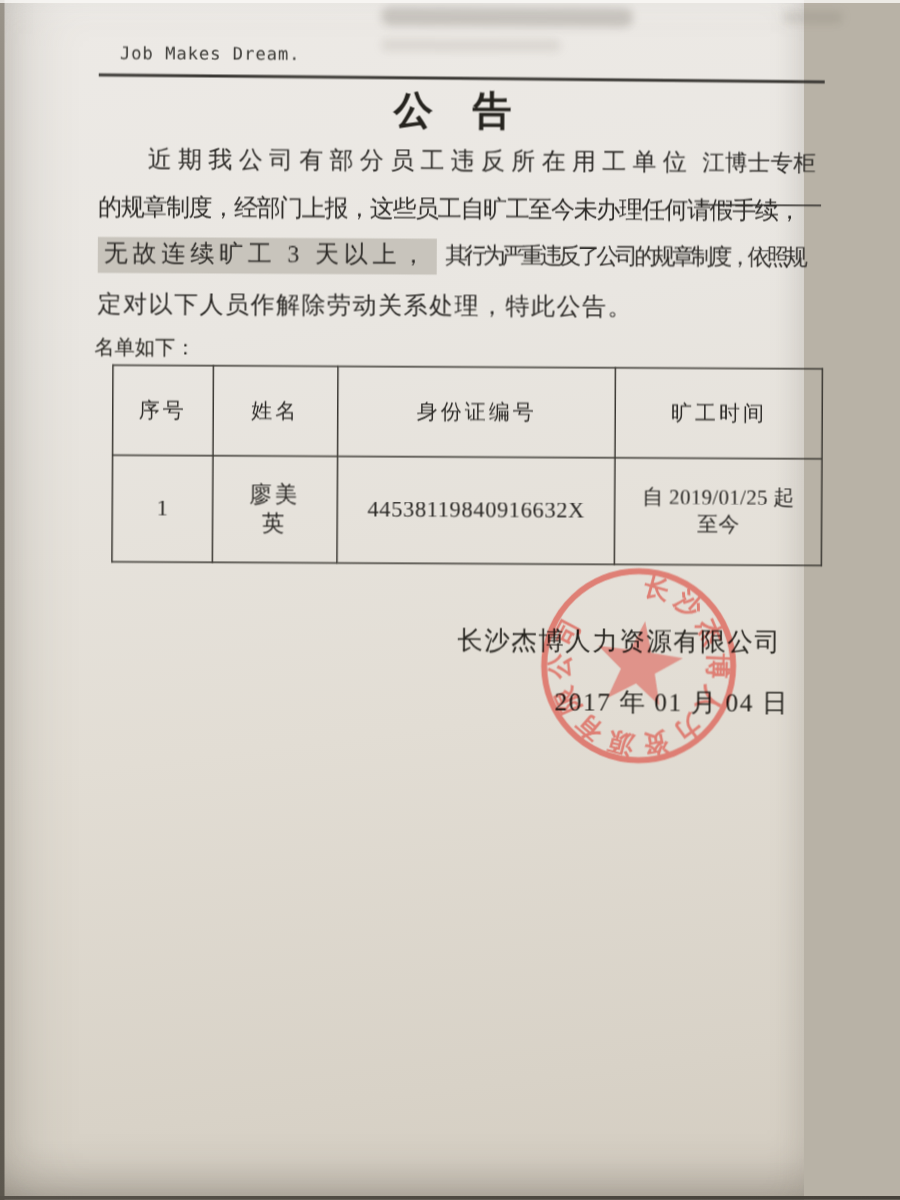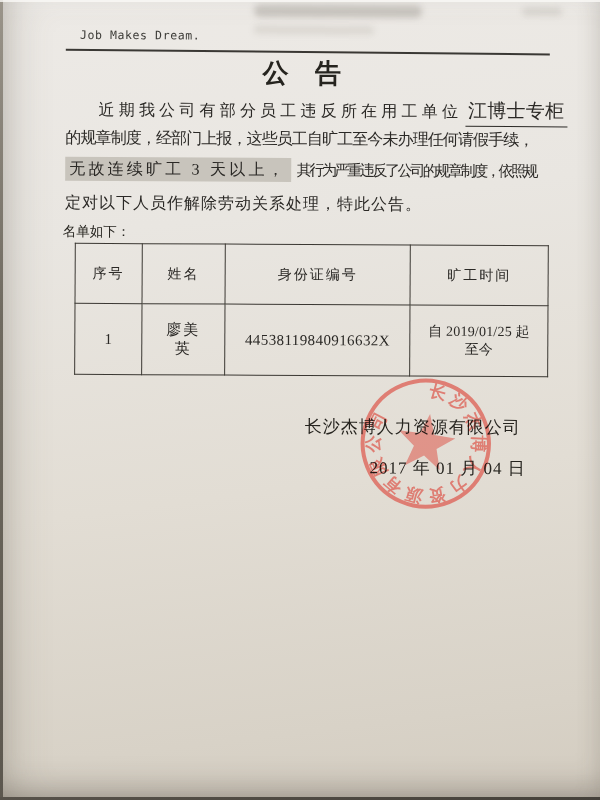--- a/index.html
+++ b/index.html
@@ -1,18 +1,18 @@
 <!DOCTYPE html>
 <html><head>
 <meta charset="utf-8">
 <style>
   html,body{margin:0;padding:0;}
   body{width:600px;height:800px;overflow:hidden;background:#b8b2a6;}
   .photo{
-    position:relative;width:600px;height:800px;
+    position:relative;width:536px;height:800px;
     background:linear-gradient(173deg,#edeae6 0%,#e9e6e1 28%,#e2ddd4 60%,#d8d2c7 88%,#d3ccc0 100%);
     font-family:"Liberation Serif","DejaVu Serif",serif;
     color:#2e2c29;
   }
   .vignette{position:absolute;inset:0;pointer-events:none;
     box-shadow:inset 28px 0 45px -22px rgba(95,88,76,.30),
                inset -14px 0 30px -20px rgba(95,88,76,.18),
                inset 0 -22px 34px -16px rgba(62,56,47,.40),
                inset 0 16px 22px -16px rgba(255,255,255,.55);}
   .edge-left{position:absolute;left:0;top:0;width:3px;height:800px;background:linear-gradient(180deg,#9a948a,#6f6a60 40%,#5c574e);}
@@ -31,21 +31,21 @@
   .rule{position:absolute;left:64px;top:50px;width:484px;height:1.6px;background:#3a3834;
     transform:rotate(.25deg);transform-origin:left center;}
 
   .title{position:absolute;left:0;top:56px;width:600px;text-align:center;
     font-size:26px;font-weight:bold;letter-spacing:10px;text-indent:10px;color:#26241f;}
 
   .bline{position:absolute;left:64px;white-space:nowrap;font-size:16px;color:#2b2926;}
   .l1{top:97px;}
   .l1 .indent{display:inline-block;width:33px;}
   .l1 .txt{letter-spacing:4.2px;}
-  .l1 .uline{margin-left:3px;font-size:19px;letter-spacing:.2px;border-bottom:1.2px solid #2b2926;padding:0 3px 5px;}
+  .l1 .uline{margin-left:3px;font-size:15px;letter-spacing:.2px;border-bottom:1.2px solid #2b2926;padding:0 3px 19px;}
   .l2{top:129px;letter-spacing:-0.9px;}
   .l3{top:160px;}
   .l3 .hl{background:#c8c4bc;padding:3px 4px 4px;letter-spacing:3.2px;}
   .l3 .rest{font-size:15px;letter-spacing:-2.4px;margin-left:6px;}
   .l4{top:194px;letter-spacing:1px;}
   .list-intro{position:absolute;left:62px;top:224px;font-size:13.5px;font-weight:normal;color:#26241f;}
 
   table.roster{position:absolute;left:74px;top:244px;width:474px;border-collapse:collapse;
     font-size:15px;color:#2b2926;}
   table.roster th,table.roster td{border:1.2px solid #3b3833;text-align:center;padding:16px;font-weight:normal;}

